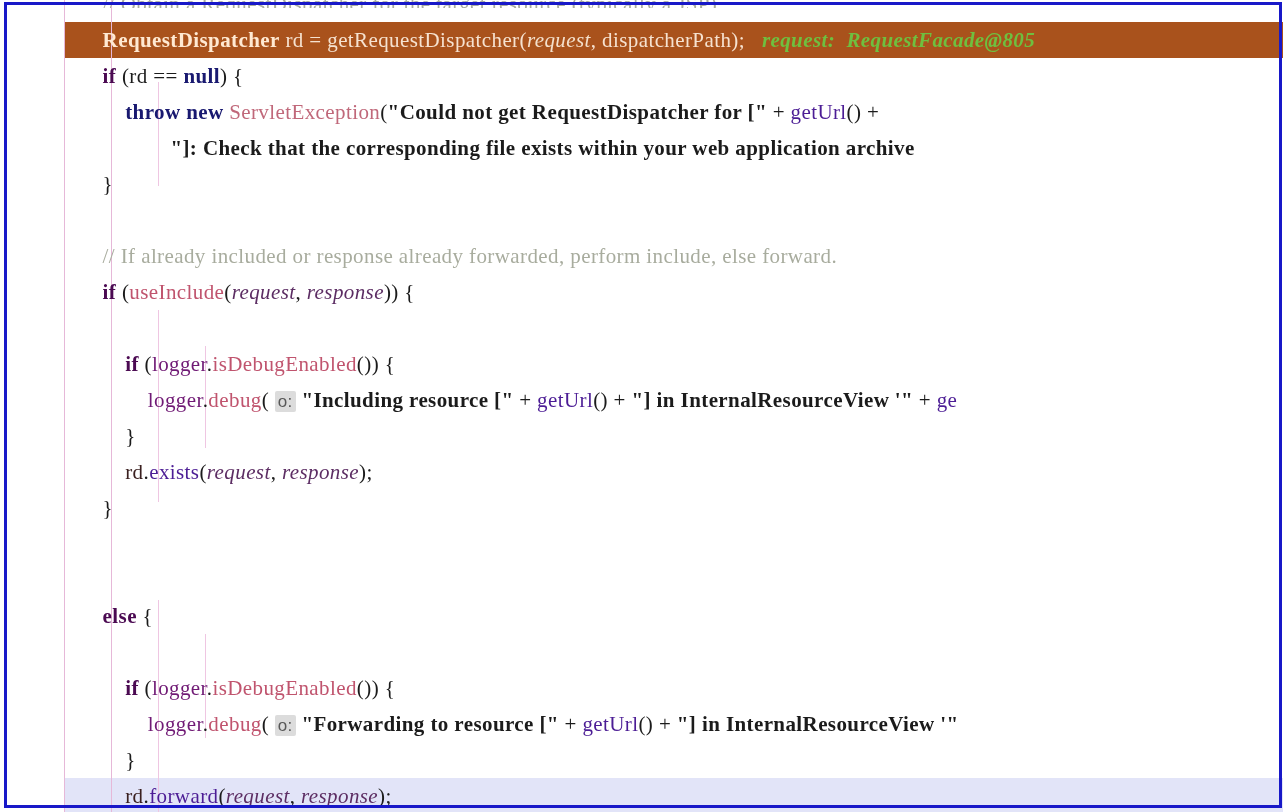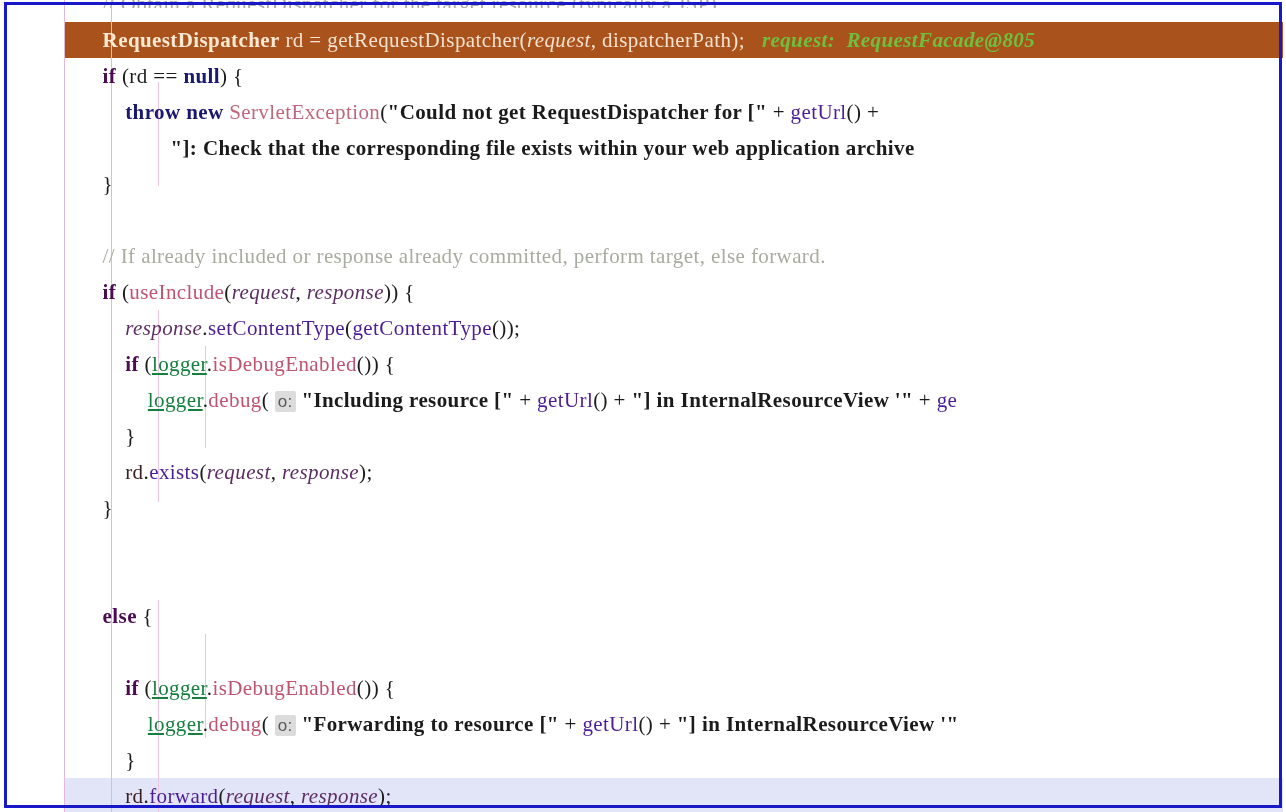--- a/index.html
+++ b/index.html
@@ -102,21 +102,21 @@
   .row-bg.selected   { background: #A9521C; }
   .row-bg.caret-line { background: #E2E4F8; }
 
   
   .kw        { color: #191970; font-weight: bold; }
   .kw2       { color: #4B0A52; font-weight: bold; }
   .cls       { color: #C0687A; }
   .str       { color: #1B1B1B; font-weight: bold; }
   .cmt       { color: #A8AC9E; }
   .plain     { color: #1B1B1B; }
-  .field     { color: #15803d; text-decoration: underline; }
+  .field     { color: #701a75; }
   .mth       { color: #4c1d95; }
   .mth2      { color: #C0546E; }
   .param     { color: #5C2D63; font-style: italic; }
   .localv    { color: #3A2020; }
 
   
   .sel-kw    { color: #FFE9D2; font-weight: bold; }
   .sel-plain { color: #F6E2D0; }
   .sel-param { color: #F4E0CC; font-style: italic; }
   .sel-hint  { color: #6FBF3F; font-style: italic; font-weight: bold; }
@@ -171,23 +171,22 @@
       <div class="line" style="top: 0px;"><span class="txt" style="left: 80px;"><span class="cmt">    // Obtain a RequestDispatcher for the target resource (typically a JSP).</span></span></div>
     </div>
 
   <div id="code-layer">
       <div class="line" style="top: 22px;"><span class="txt" style="left: 80px;"><span class="sel-plain">    </span><span class="sel-kw">RequestDispatcher</span><span class="sel-plain"> rd </span><span class="sel-plain">= </span><span class="sel-plain">getRequestDispatcher</span><span class="sel-plain">(</span><span class="sel-param">request</span><span class="sel-plain">, </span><span class="sel-plain">dispatcherPath</span><span class="sel-plain">);</span><span class="sel-hint">   request:  RequestFacade@805</span></span></div>
       <div class="line" style="top: 58px;"><span class="txt" style="left: 80px;"><span class="plain">    </span><span class="kw2">if</span><span class="plain"> (rd == </span><span class="kw">null</span><span class="plain">) {</span></span></div>
       <div class="line" style="top: 94px;"><span class="txt" style="left: 80px;"><span class="plain">        </span><span class="kw">throw new</span><span class="plain"> </span><span class="cls">ServletException</span><span class="plain">(</span><span class="str">"Could not get RequestDispatcher for ["</span><span class="plain"> + </span><span class="mth">getUrl</span><span class="plain">() +</span></span></div>
       <div class="line" style="top: 130px;"><span class="txt" style="left: 80px;"><span class="plain">                </span><span class="str">"]: Check that the corresponding file exists within your web application archive</span></span></div>
       <div class="line" style="top: 166px;"><span class="txt" style="left: 80px;"><span class="plain">    }</span></span></div>
       <div class="line" style="top: 202px;"><span class="txt" style="left: 80px;"></span></div>
-      <div class="line" style="top: 238px;"><span class="txt" style="left: 80px;"><span class="cmt">    // If already included or response already committed, perform target, else forward.</span></span></div>
+      <div class="line" style="top: 238px;"><span class="txt" style="left: 80px;"><span class="cmt">    // If already included or response already forwarded, perform include, else forward.</span></span></div>
       <div class="line" style="top: 274px;"><span class="txt" style="left: 80px;"><span class="plain">    </span><span class="kw2">if</span><span class="plain"> (</span><span class="mth2">useInclude</span><span class="plain">(</span><span class="param">request</span><span class="plain">, </span><span class="param">response</span><span class="plain">)) {</span></span></div>
-      <div class="line" style="top: 310px;"><span class="txt" style="left: 80px;"><span class="plain">        </span><span class="param">response</span><span class="plain">.</span><span class="mth">setContentType</span><span class="plain">(</span><span class="mth">getContentType</span><span class="plain">());</span></span></div>
       <div class="line" style="top: 346px;"><span class="txt" style="left: 80px;"><span class="plain">        </span><span class="kw2">if</span><span class="plain"> (</span><span class="field">logger</span><span class="plain">.</span><span class="mth2">isDebugEnabled</span><span class="plain">()) {</span></span></div>
       <div class="line" style="top: 382px;"><span class="txt" style="left: 80px;"><span class="plain">            </span><span class="field">logger</span><span class="plain">.</span><span class="mth2">debug</span><span class="plain">( </span><span class="hint-chip">o:</span><span class="plain"> </span><span class="str">"Including resource ["</span><span class="plain"> + </span><span class="mth">getUrl</span><span class="plain">() + </span><span class="str">"] in InternalResourceView '"</span><span class="plain"> + </span><span class="mth">ge</span></span></div>
       <div class="line" style="top: 418px;"><span class="txt" style="left: 80px;"><span class="plain">        }</span></span></div>
       <div class="line" style="top: 454px;"><span class="txt" style="left: 80px;"><span class="plain">        </span><span class="localv">rd</span><span class="plain">.</span><span class="mth">exists</span><span class="plain">(</span><span class="param">request</span><span class="plain">, </span><span class="param">response</span><span class="plain">);</span></span></div>
       <div class="line" style="top: 490px;"><span class="txt" style="left: 80px;"><span class="plain">    }</span></span></div>
       <div class="line" style="top: 526px;"><span class="txt" style="left: 80px;"></span></div>
       <div class="line" style="top: 562px;"><span class="txt" style="left: 80px;"></span></div>
       <div class="line" style="top: 598px;"><span class="txt" style="left: 80px;"><span class="plain">    </span><span class="kw2">else</span><span class="plain"> {</span></span></div>
       <div class="line" style="top: 670px;"><span class="txt" style="left: 80px;"><span class="plain">        </span><span class="kw2">if</span><span class="plain"> (</span><span class="field">logger</span><span class="plain">.</span><span class="mth2">isDebugEnabled</span><span class="plain">()) {</span></span></div>
       <div class="line" style="top: 706px;"><span class="txt" style="left: 80px;"><span class="plain">            </span><span class="field">logger</span><span class="plain">.</span><span class="mth2">debug</span><span class="plain">( </span><span class="hint-chip">o:</span><span class="plain"> </span><span class="str">"Forwarding to resource ["</span><span class="plain"> + </span><span class="mth">getUrl</span><span class="plain">() + </span><span class="str">"] in InternalResourceView '"</span></span></div>

